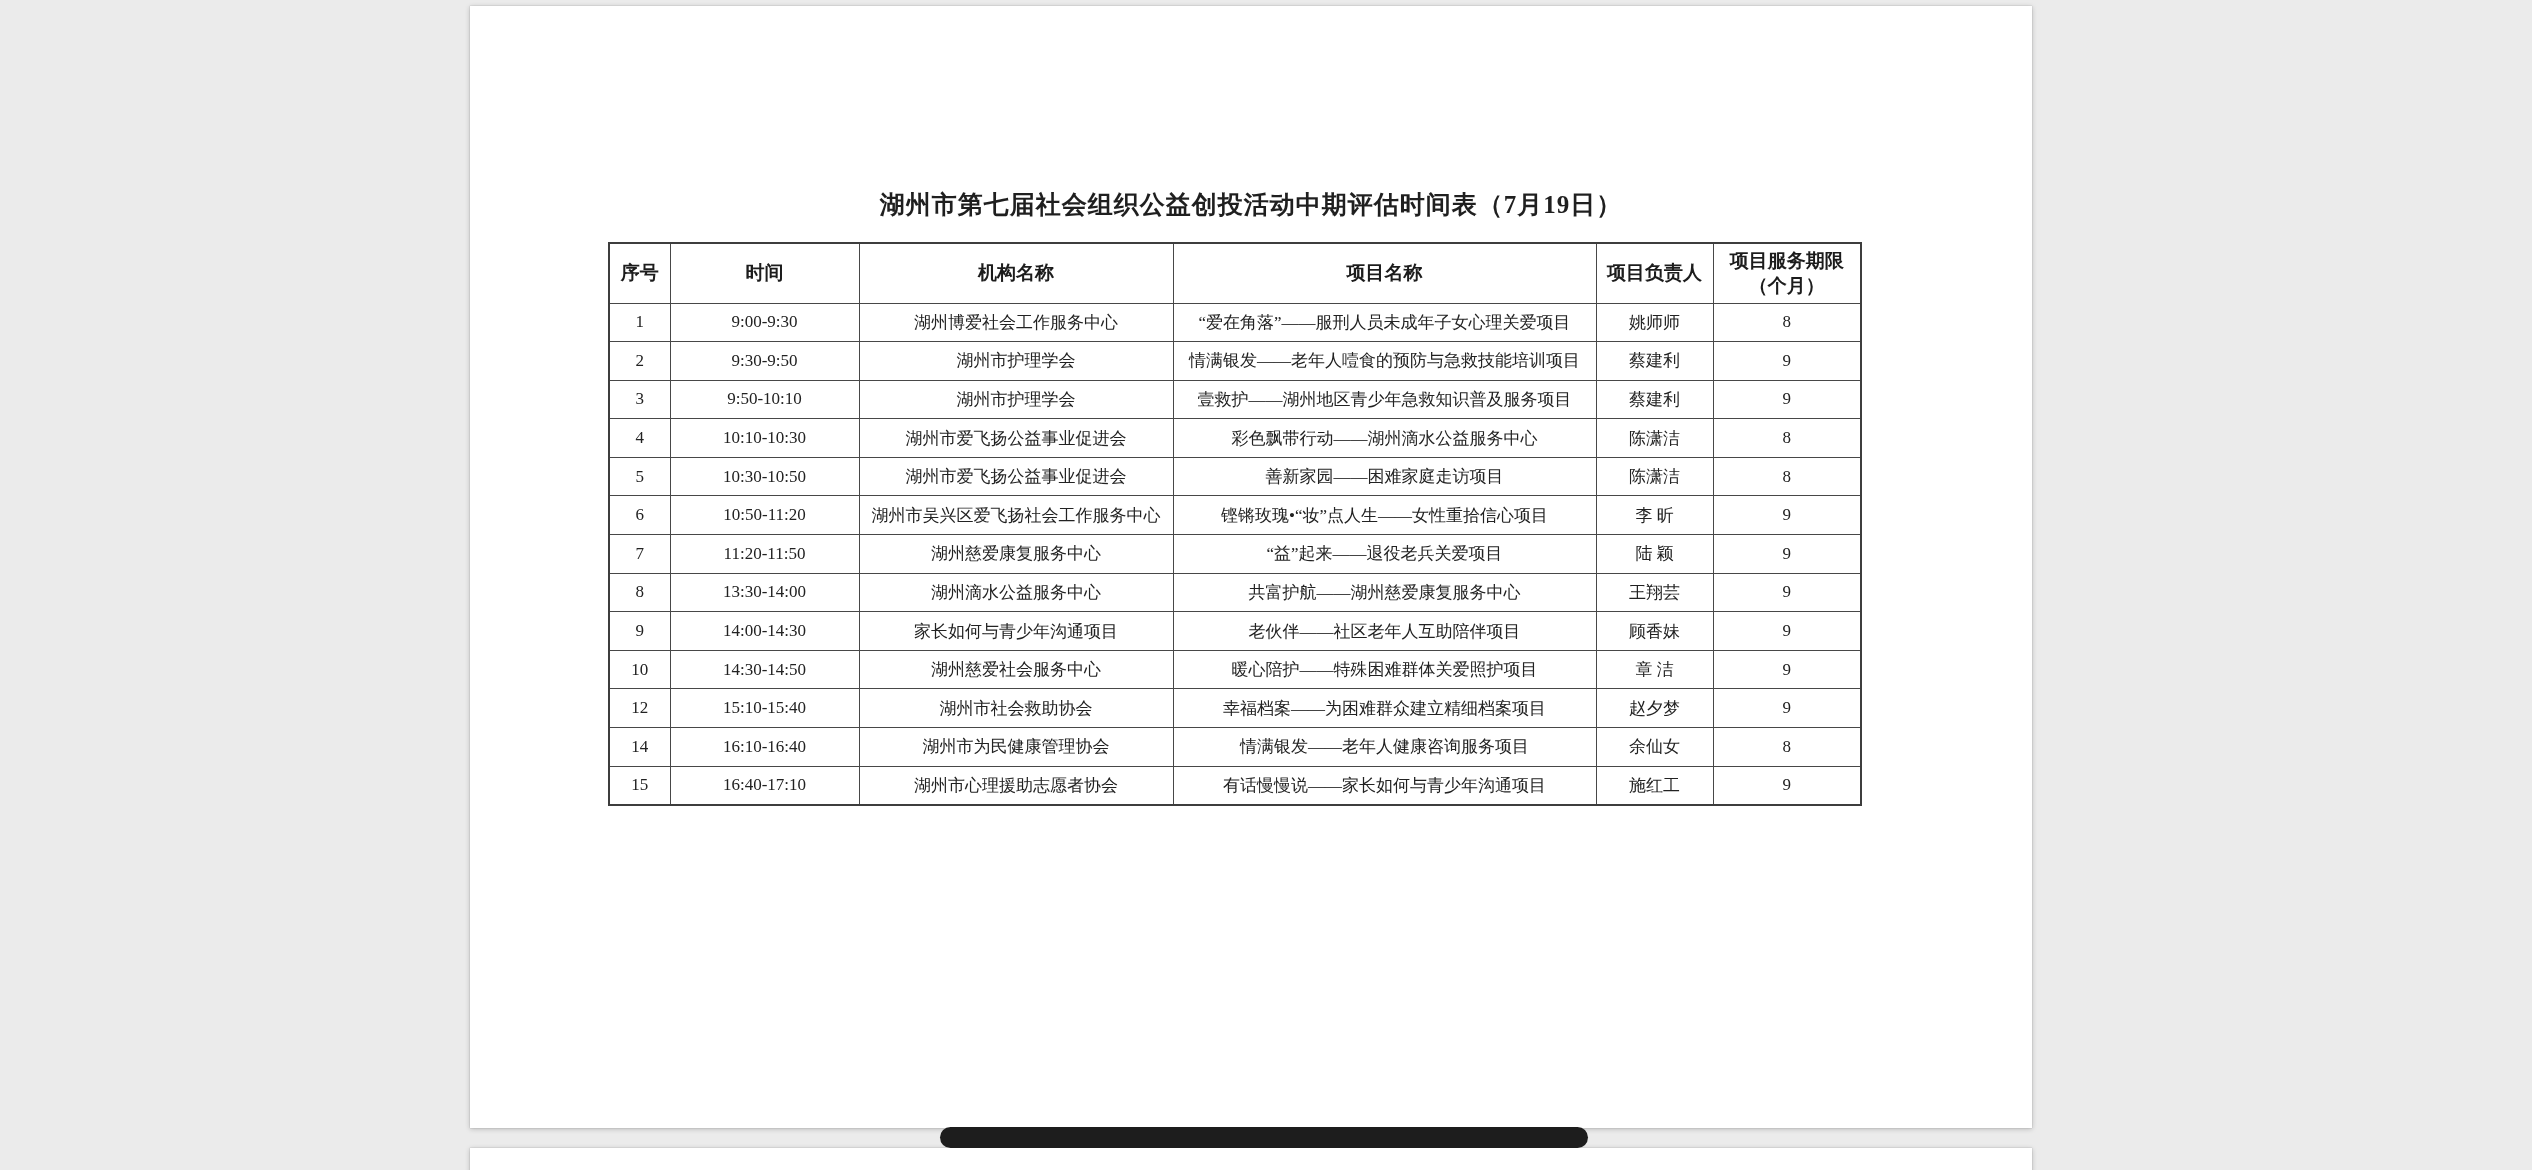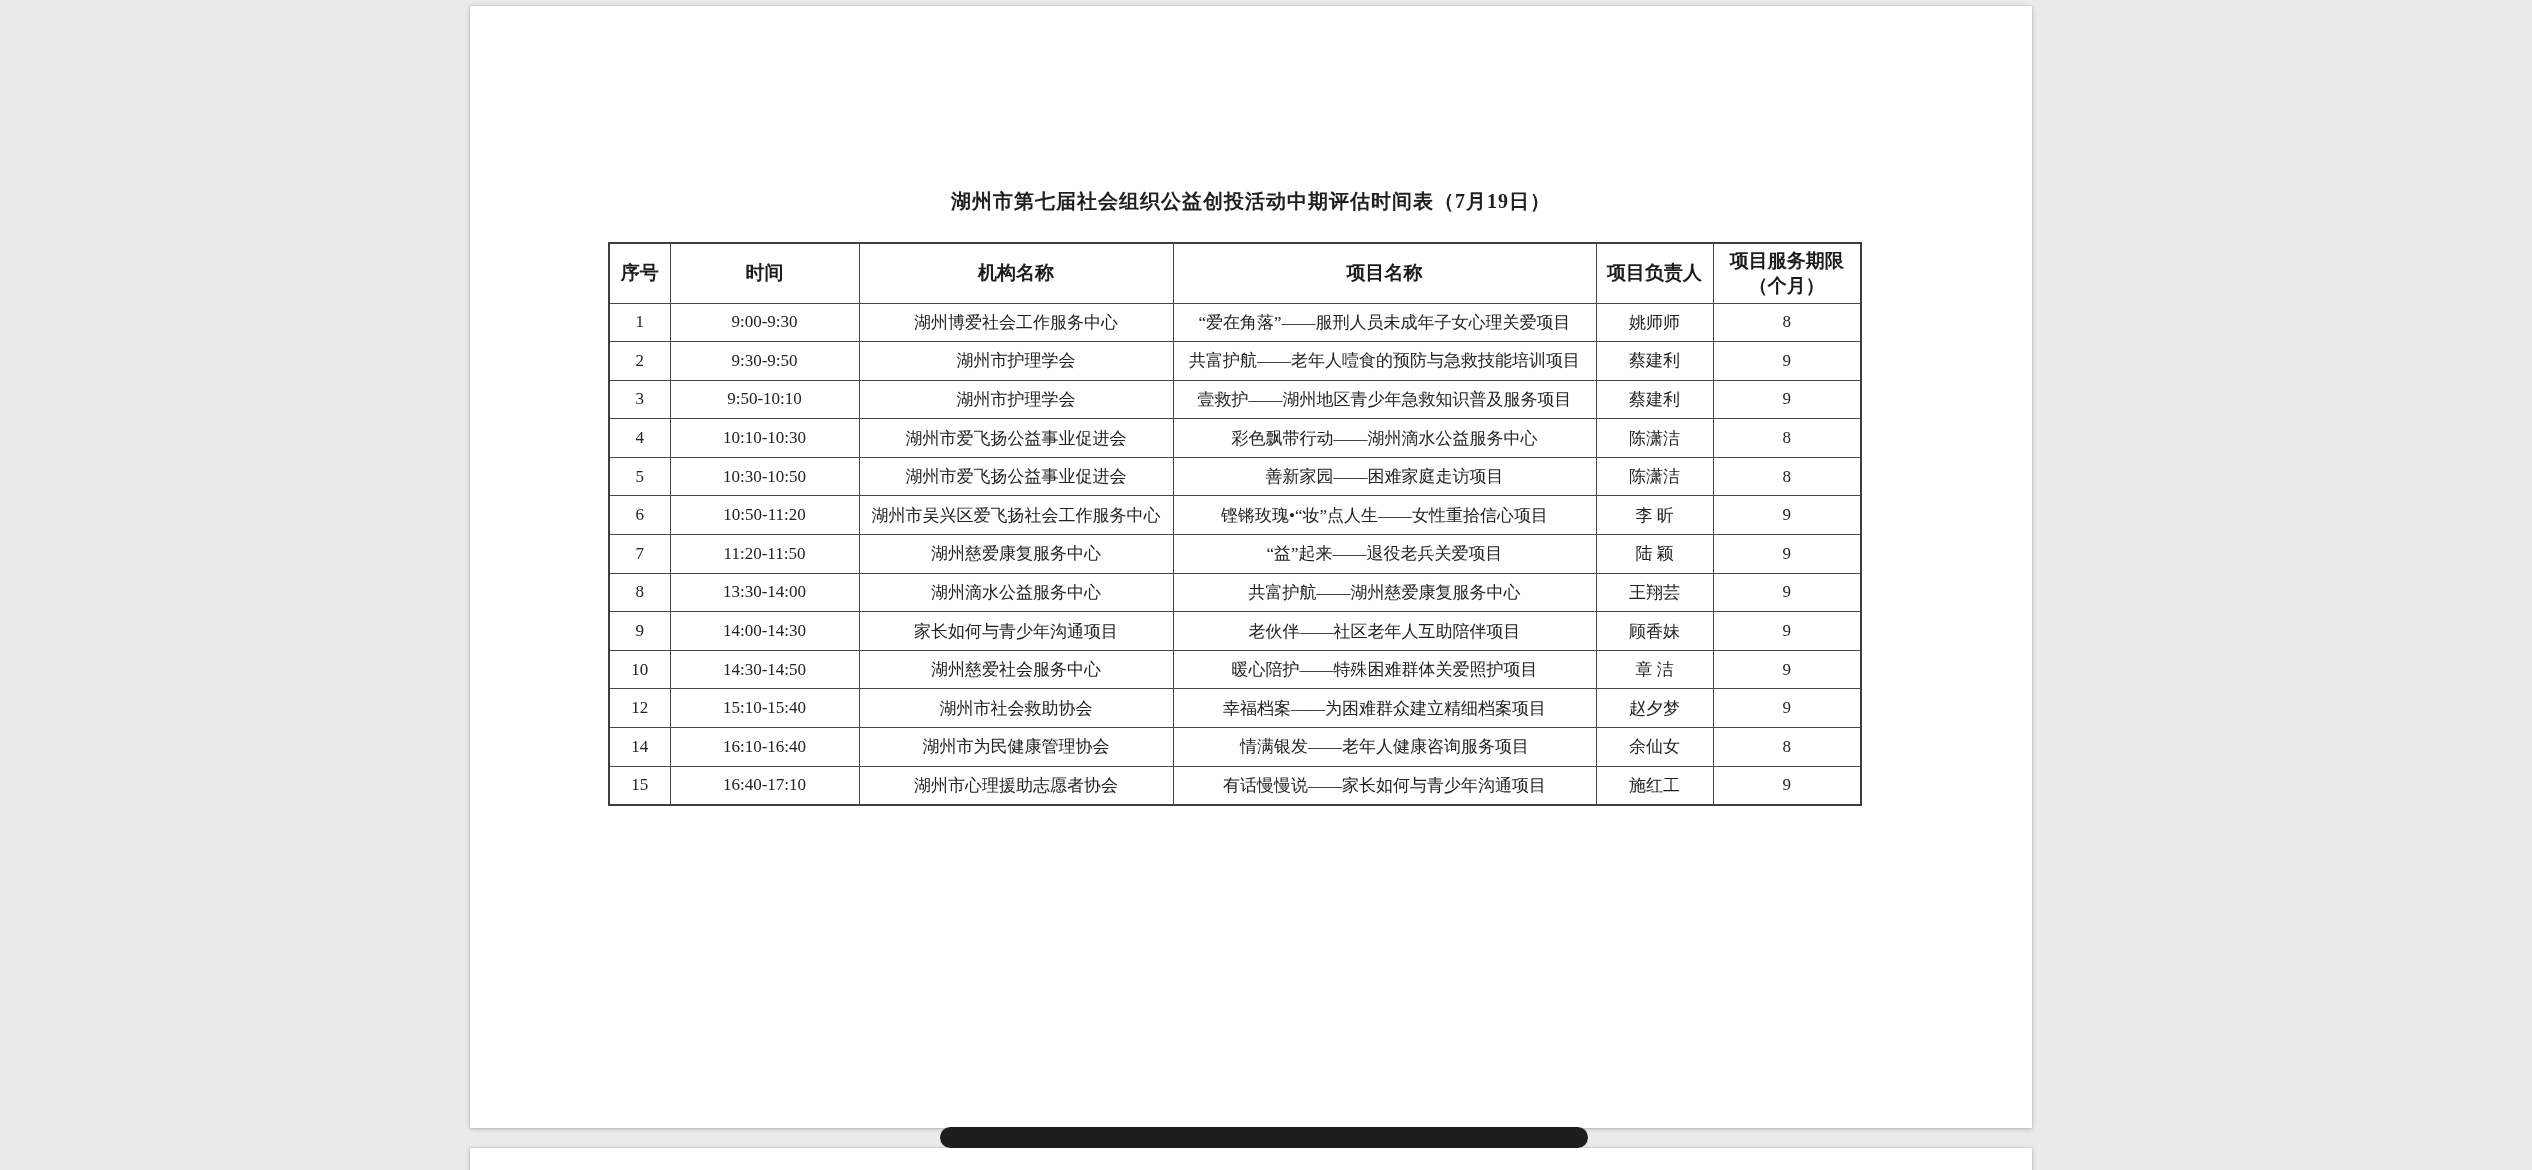--- a/index.html
+++ b/index.html
@@ -19,21 +19,21 @@
     box-shadow: 0 1px 5px rgba(0,0,0,0.22), 0 0 1px rgba(0,0,0,0.25);
   }
   .doc-page.first { top: 6px; height: 1122px; }
   .doc-page.next  { top: 1148px; height: 40px; }
 
   .doc-title {
     position: absolute;
     left: 0; right: 0;
     top: 182px;
     text-align: center;
-    font-size: 20px;
+    font-size: 25px;
     font-weight: bold;
     color: #1f1f1f;
     letter-spacing: 1px;
   }
 
   table.schedule {
     position: absolute;
     left: 138px;
     top: 236px;
     width: 1252px;
@@ -106,21 +106,21 @@
             <td data-name="cell-time">9:00-9:30</td>
             <td data-name="cell-org">湖州博爱社会工作服务中心</td>
             <td data-name="cell-project">“爱在角落”——服刑人员未成年子女心理关爱项目</td>
             <td data-name="cell-leader">姚师师</td>
             <td data-name="cell-months">8</td>
           </tr>
           <tr data-name="table-row">
             <td data-name="cell-no">2</td>
             <td data-name="cell-time">9:30-9:50</td>
             <td data-name="cell-org">湖州市护理学会</td>
-            <td data-name="cell-project">共富护航——老年人噎食的预防与急救技能培训项目</td>
+            <td data-name="cell-project">情满银发——老年人噎食的预防与急救技能培训项目</td>
             <td data-name="cell-leader">蔡建利</td>
             <td data-name="cell-months">9</td>
           </tr>
           <tr data-name="table-row">
             <td data-name="cell-no">3</td>
             <td data-name="cell-time">9:50-10:10</td>
             <td data-name="cell-org">湖州市护理学会</td>
             <td data-name="cell-project">壹救护——湖州地区青少年急救知识普及服务项目</td>
             <td data-name="cell-leader">蔡建利</td>
             <td data-name="cell-months">9</td>

